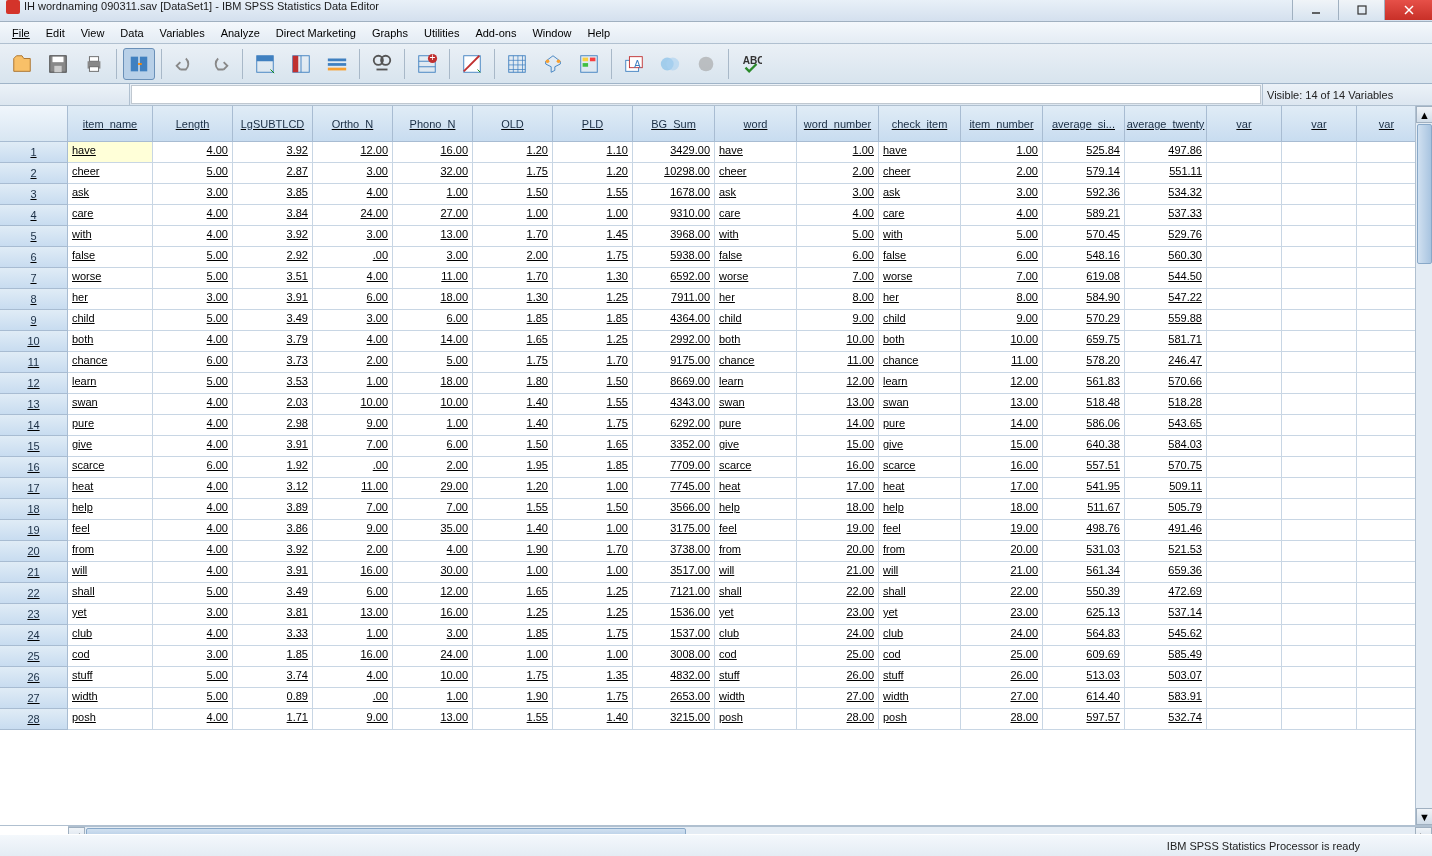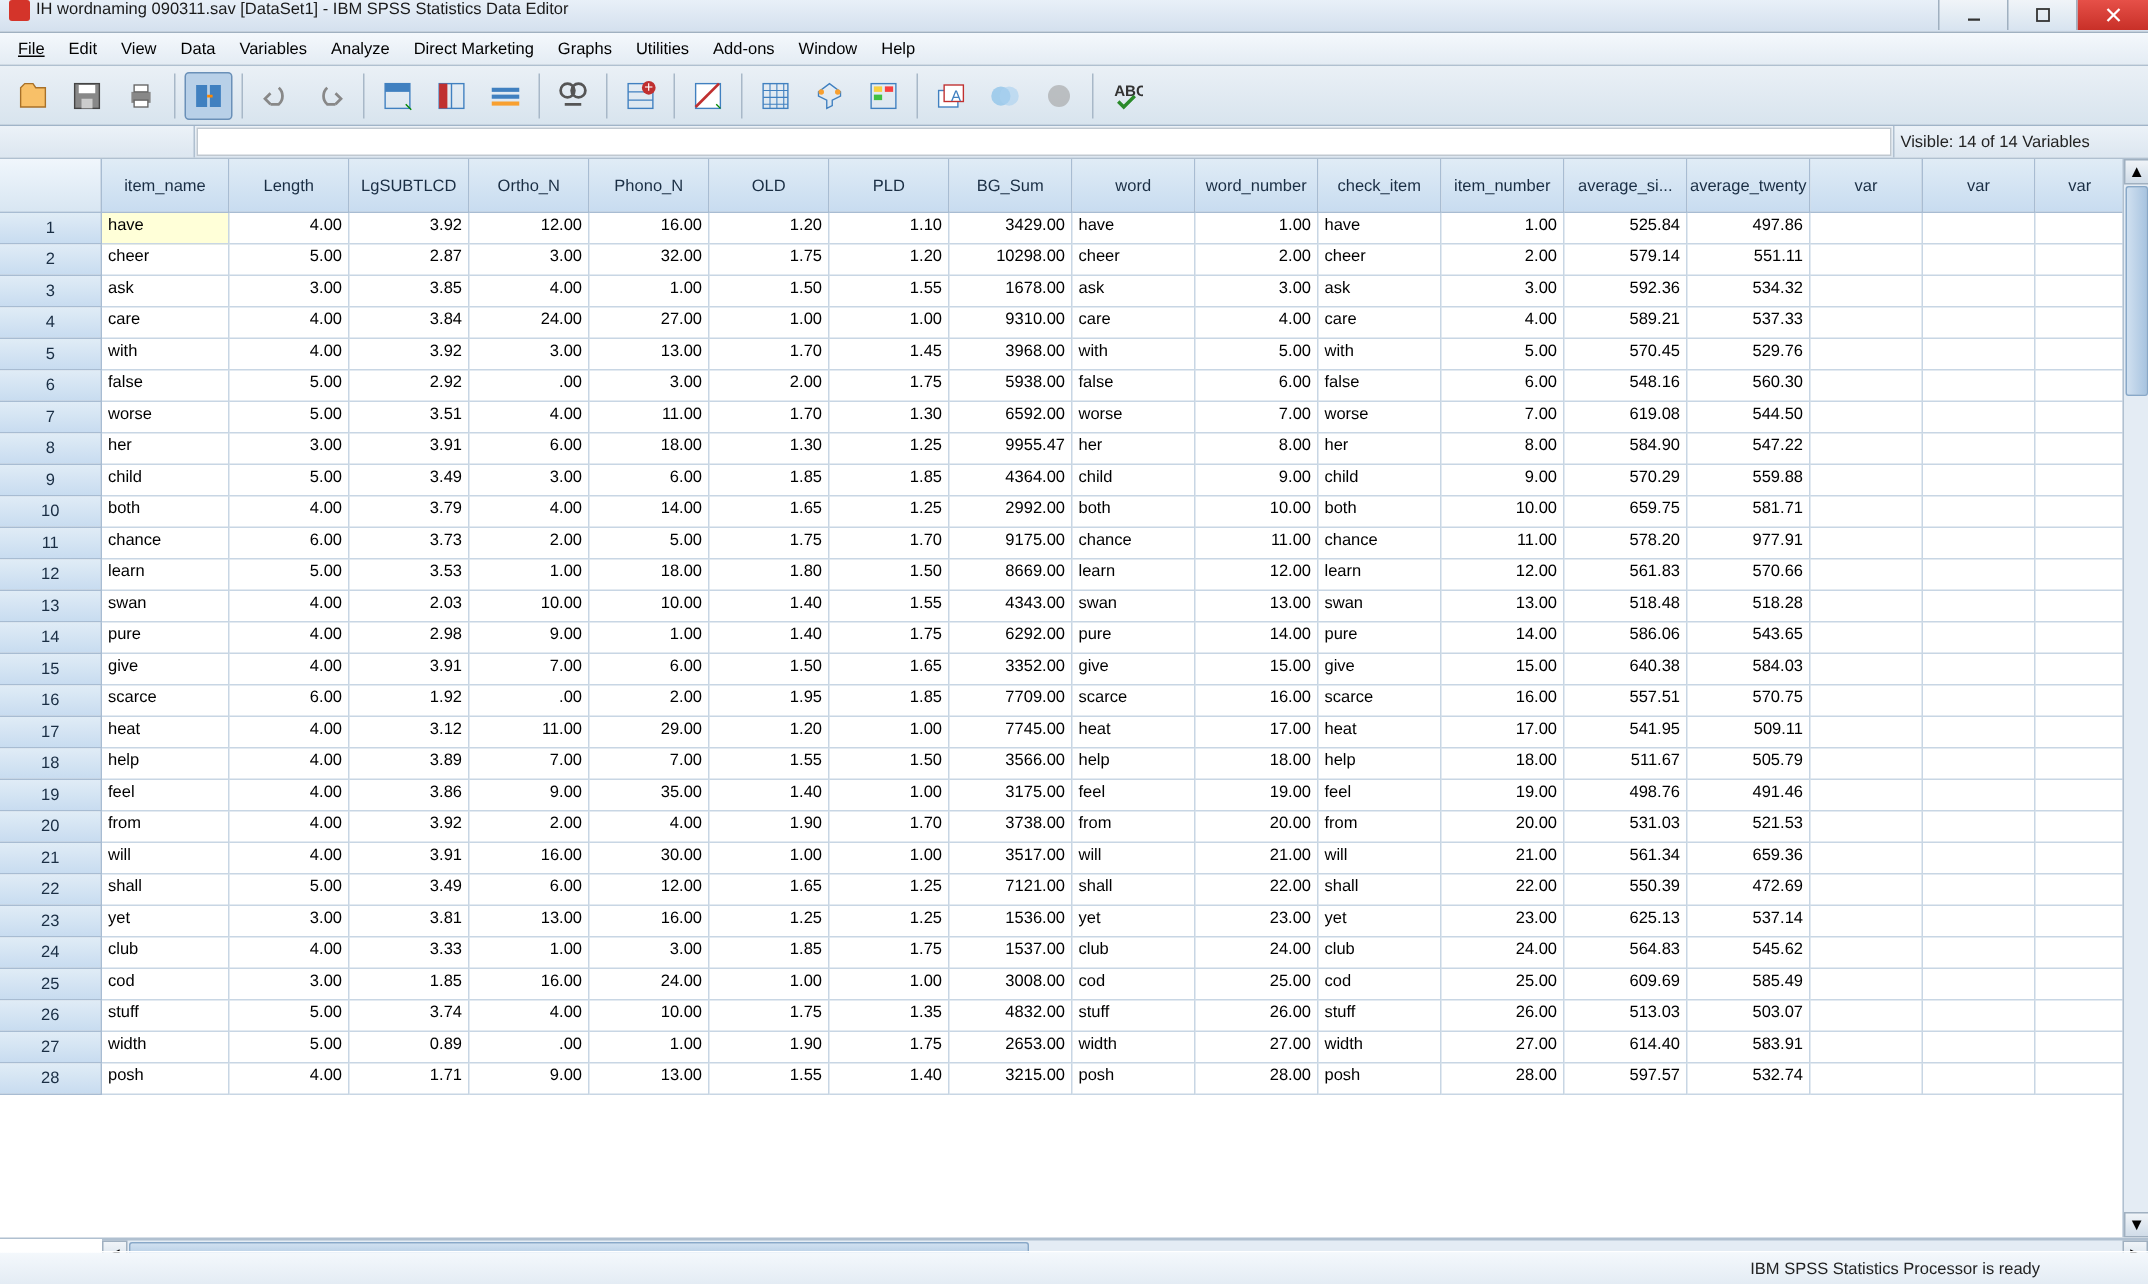--- a/index.html
+++ b/index.html
@@ -26,21 +26,21 @@
 .t-sep { width: 1px; height: 30px; background: #a8b8c8; margin: 0 2px; }
 .t-ico { width: 22px; height: 22px; }
 
 
 .fmlrow { height: 22px; background: linear-gradient(#ecf2f8,#dce6f0); border-bottom: 1px solid #b0c0d0; display: flex; }
 .fmlrow .namebox { width: 130px; border-right: 1px solid #b0c0d0; }
 .fmlrow .fml { flex: 1; background: #fff; margin: 1px; border: 1px solid #c0c8d0; }
 .fmlrow .visbox { width: 170px; border-left: 1px solid #b0c0d0; display: flex; align-items: center; padding-left: 4px; color: #222; }
 
 
-.gridwrap { position: relative; height: 720px; overflow: hidden; border-bottom: 1px solid #b0c0d0; }
+.gridwrap { position: relative; height: 720px; overflow: hidden; border-bottom: 1px solid #b0c0d0; text-decoration: underline; }
 .grid { display: grid; grid-template-columns: 68px 85px 80px 80px 80px 80px 80px 80px 82px 82px 82px 82px 82px 82px 82px 75px 75px 60px; }
 .hdr { background: linear-gradient(#e0ecf6,#c8dcf0); border-right: 1px solid #a8bcd2; border-bottom: 1px solid #a8bcd2; height: 36px; display: flex; align-items: center; justify-content: center; color: #1a2e44; text-align: center; font-size: 11px; overflow: hidden; padding: 0 2px; cursor: pointer; }
 .hdr.corner { background: linear-gradient(#f0f6fc,#d8e6f2); }
 .rowhdr { background: linear-gradient(#e0ecf6,#c8dcf0); border-right: 1px solid #a8bcd2; border-bottom: 1px solid #a8bcd2; height: 21px; display: flex; align-items: center; justify-content: center; color: #1a2e44; cursor: pointer; }
 .cell { border-right: 1px solid #c8d6e4; border-bottom: 1px solid #c8d6e4; height: 21px; padding: 2px 4px; overflow: hidden; white-space: nowrap; text-overflow: clip; color: #000; cursor: cell; }
 .cell.num { text-align: right; }
 .cell.txt { text-align: left; }
 .cell.sel { background: #ffffd8; }
 
 
@@ -394,21 +394,21 @@
       <div class="cell num"></div>
       <div class="cell num"></div>
       <div class="rowhdr">8</div>
       <div class="cell txt">her</div>
       <div class="cell num">3.00</div>
       <div class="cell num">3.91</div>
       <div class="cell num">6.00</div>
       <div class="cell num">18.00</div>
       <div class="cell num">1.30</div>
       <div class="cell num">1.25</div>
-      <div class="cell num">9955.47</div>
+      <div class="cell num">7911.00</div>
       <div class="cell txt">her</div>
       <div class="cell num">8.00</div>
       <div class="cell txt">her</div>
       <div class="cell num">8.00</div>
       <div class="cell num">584.90</div>
       <div class="cell num">547.22</div>
       <div class="cell num"></div>
       <div class="cell num"></div>
       <div class="cell num"></div>
       <div class="rowhdr">9</div>
@@ -454,21 +454,21 @@
       <div class="cell num">2.00</div>
       <div class="cell num">5.00</div>
       <div class="cell num">1.75</div>
       <div class="cell num">1.70</div>
       <div class="cell num">9175.00</div>
       <div class="cell txt">chance</div>
       <div class="cell num">11.00</div>
       <div class="cell txt">chance</div>
       <div class="cell num">11.00</div>
       <div class="cell num">578.20</div>
-      <div class="cell num">977.91</div>
+      <div class="cell num">246.47</div>
       <div class="cell num"></div>
       <div class="cell num"></div>
       <div class="cell num"></div>
       <div class="rowhdr">12</div>
       <div class="cell txt">learn</div>
       <div class="cell num">5.00</div>
       <div class="cell num">3.53</div>
       <div class="cell num">1.00</div>
       <div class="cell num">18.00</div>
       <div class="cell num">1.80</div>

